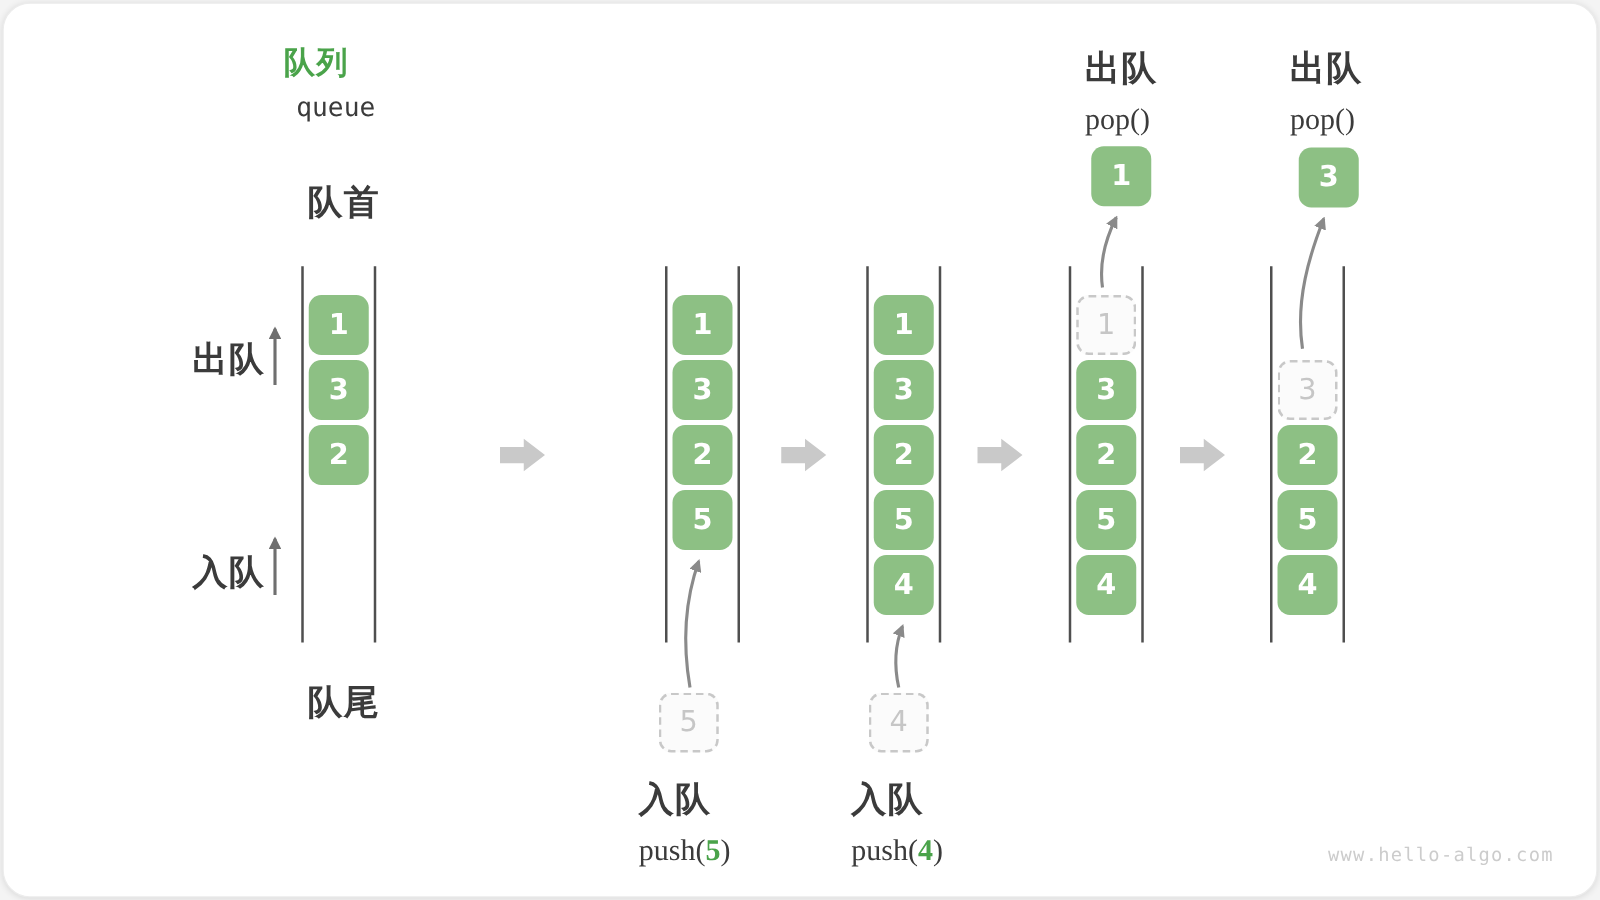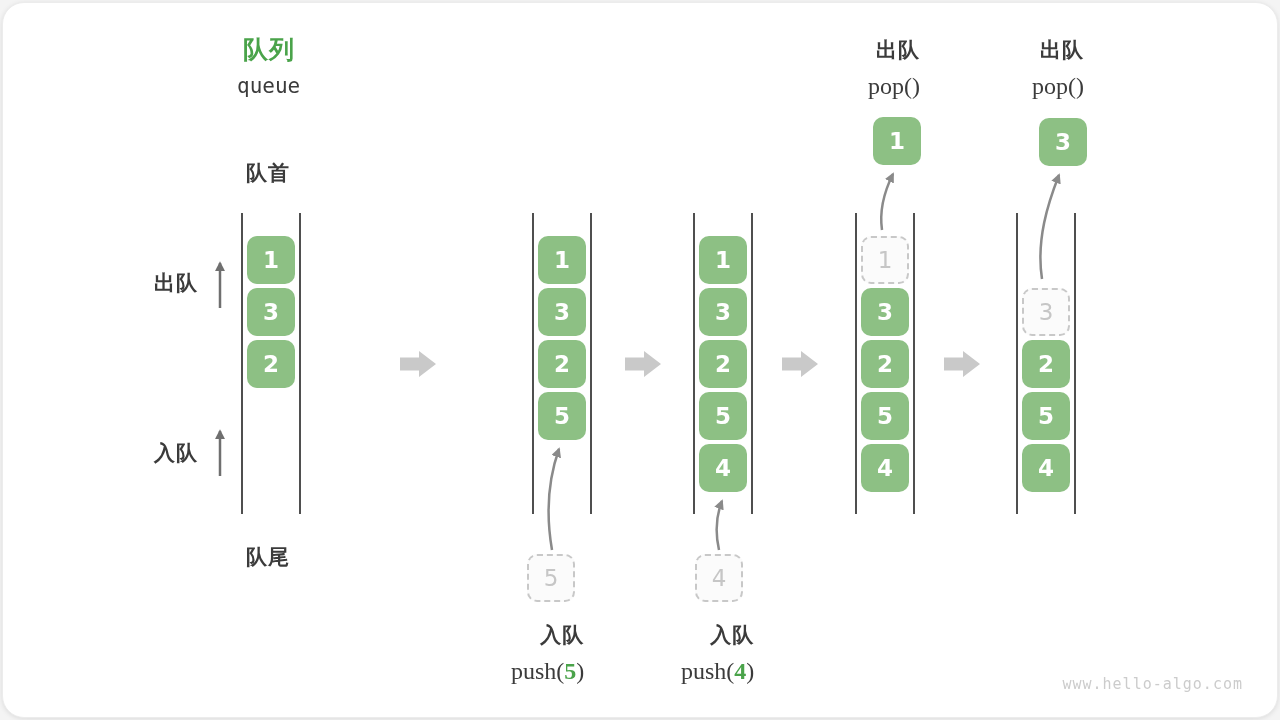--- a/index.html
+++ b/index.html
@@ -21,22 +21,22 @@
   .abs { position: absolute; }
   .title-zh {
     font-size: 25px; font-weight: 700; color: #4aa34a;
     letter-spacing: 1px;
   }
   .title-en {
     font-family: "DejaVu Sans Mono", "Liberation Mono", monospace;
     font-size: 21px; color: #3b3b3b;
   }
   .zh-label {
-    font-size: 21px; font-weight: 700; color: #3b3b3b;
-    letter-spacing: 1px; white-space: nowrap; text-align: right;
+    font-size: 28px; font-weight: 700; color: #3b3b3b;
+    letter-spacing: 1px; white-space: nowrap;
   }
   .code {
     font-family: Liberation Serif, serif;
     font-size: 24px; color: #3b3b3b; white-space: nowrap;
   }
   .code .arg { color: #4aa34a; font-weight: 700; }
   .wall { position: absolute; width: 2px; background: #4f4f4f; }
   .qbox {
     position: absolute; width: 48px; height: 48px;
     border-radius: 10px;
@@ -58,24 +58,24 @@
     font-family: "DejaVu Sans Mono", "Liberation Mono", monospace;
     font-size: 15px; color: #cccccc; letter-spacing: 1px;
   }
   svg.overlay { position: absolute; left: 0; top: 0; pointer-events: none; }
 </style>
 </head>
 <body>
 
 <div id="canvas">
 
-  <div class="abs title-zh" style="left:240px; top:30px;text-align:right;">队列</div>
+  <div class="abs title-zh" style="left:224px; top:30px;text-align:right;">队列</div>
   <div class="abs title-en" style="left:234px; top:71px;">queue</div>
 
-  <div class="abs zh-label" style="left:243px; top:156px;">队首</div>
+  <div class="abs zh-label" style="left:243px; top:140px;">队首</div>
   <div class="abs zh-label" style="left:243px; top:540px;">队尾</div>
   <div class="abs zh-label" style="left:151px; top:266px;">出队</div>
   <div class="abs zh-label" style="left:151px; top:436px;">入队</div>
 
   <div id="states">
       <div class="wall" style="left: 238px; top: 210px; height: 301px;"></div>
       <div class="wall" style="left: 296px; top: 210px; height: 301px;"></div>
       <div class="qbox" style="left: 244px; top: 233px;">1</div>
       <div class="qbox" style="left: 244px; top: 285px;">3</div>
       <div class="qbox" style="left: 244px; top: 337px;">2</div>

